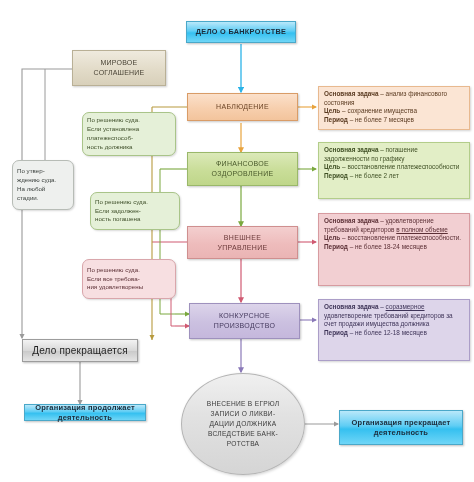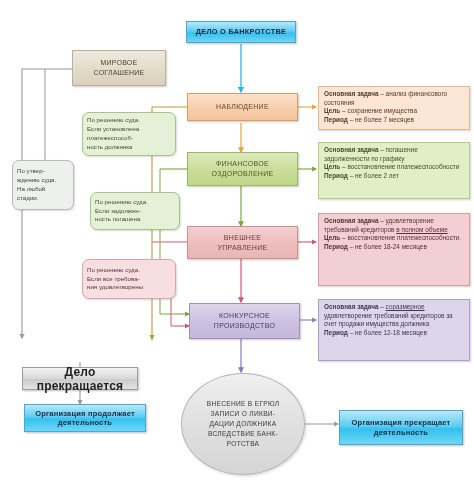--- a/index.html
+++ b/index.html
@@ -96,25 +96,24 @@
   .note span{display:block;width:100%;}
   .note-green{background:#e5f0d8;border:1px solid #a9c489;color:#3f4f2a;}
   .note-pink{background:#f7dfe1;border:1px solid #d9a6ab;color:#5c3036;}
   .note-grey{background:#eef0ee;border:1px solid #b7bcb6;color:#3e4440;}
 
   
   .grey-box{
     background:linear-gradient(to bottom,#f3f3f3 0%,#d8d8d8 50%,#c9c9c9 52%,#e4e4e4 100%);
     border:1px solid #9c9c9c;
     color:#1f1f1f;
-    font-size:12px;
-    font-weight:bold;
+    font-size:10px;
+    font-weight:normal;
     box-shadow:1px 1px 2px rgba(0,0,0,0.25);
     letter-spacing:0.2px;
-    margin-top:28px;
   }
 
   
   .ellipse{
     border-radius:50%;
     background:linear-gradient(to bottom,#f0f0f0 0%,#e2e2e2 40%,#d5d5d5 100%);
     border:1px solid #b4b4b4;
     color:#3a3a3a;
     font-size:6.6px;
     line-height:1.5;
@@ -263,21 +262,21 @@
   </div>
 
   <div class="node grey-box" style="left:22px;top:339px;width:116px;height:23px;">
     <span>Дело прекращается</span>
   </div>
 
   <div class="node ellipse" style="left:181px;top:373px;width:124px;height:102px;">
     <span class="ml">ВНЕСЕНИЕ В ЕГРЮЛ<br>ЗАПИСИ О ЛИКВИ-<br>ДАЦИИ ДОЛЖНИКА<br>ВСЛЕДСТВИЕ БАНК-<br>РОТСТВА</span>
   </div>
 
-  <div class="node blue-box" style="left:24px;top:404px;width:122px;height:28px;">
+  <div class="node blue-box" style="left:24px;top:404px;width:122px;height:17px;">
     <span class="ml">Организация продолжает<br>деятельность</span>
   </div>
 
   <div class="node blue-box" style="left:339px;top:410px;width:124px;height:35px;">
     <span class="ml">Организация прекращает<br>деятельность</span>
   </div>
 
 </div>
 
 </body></html>

